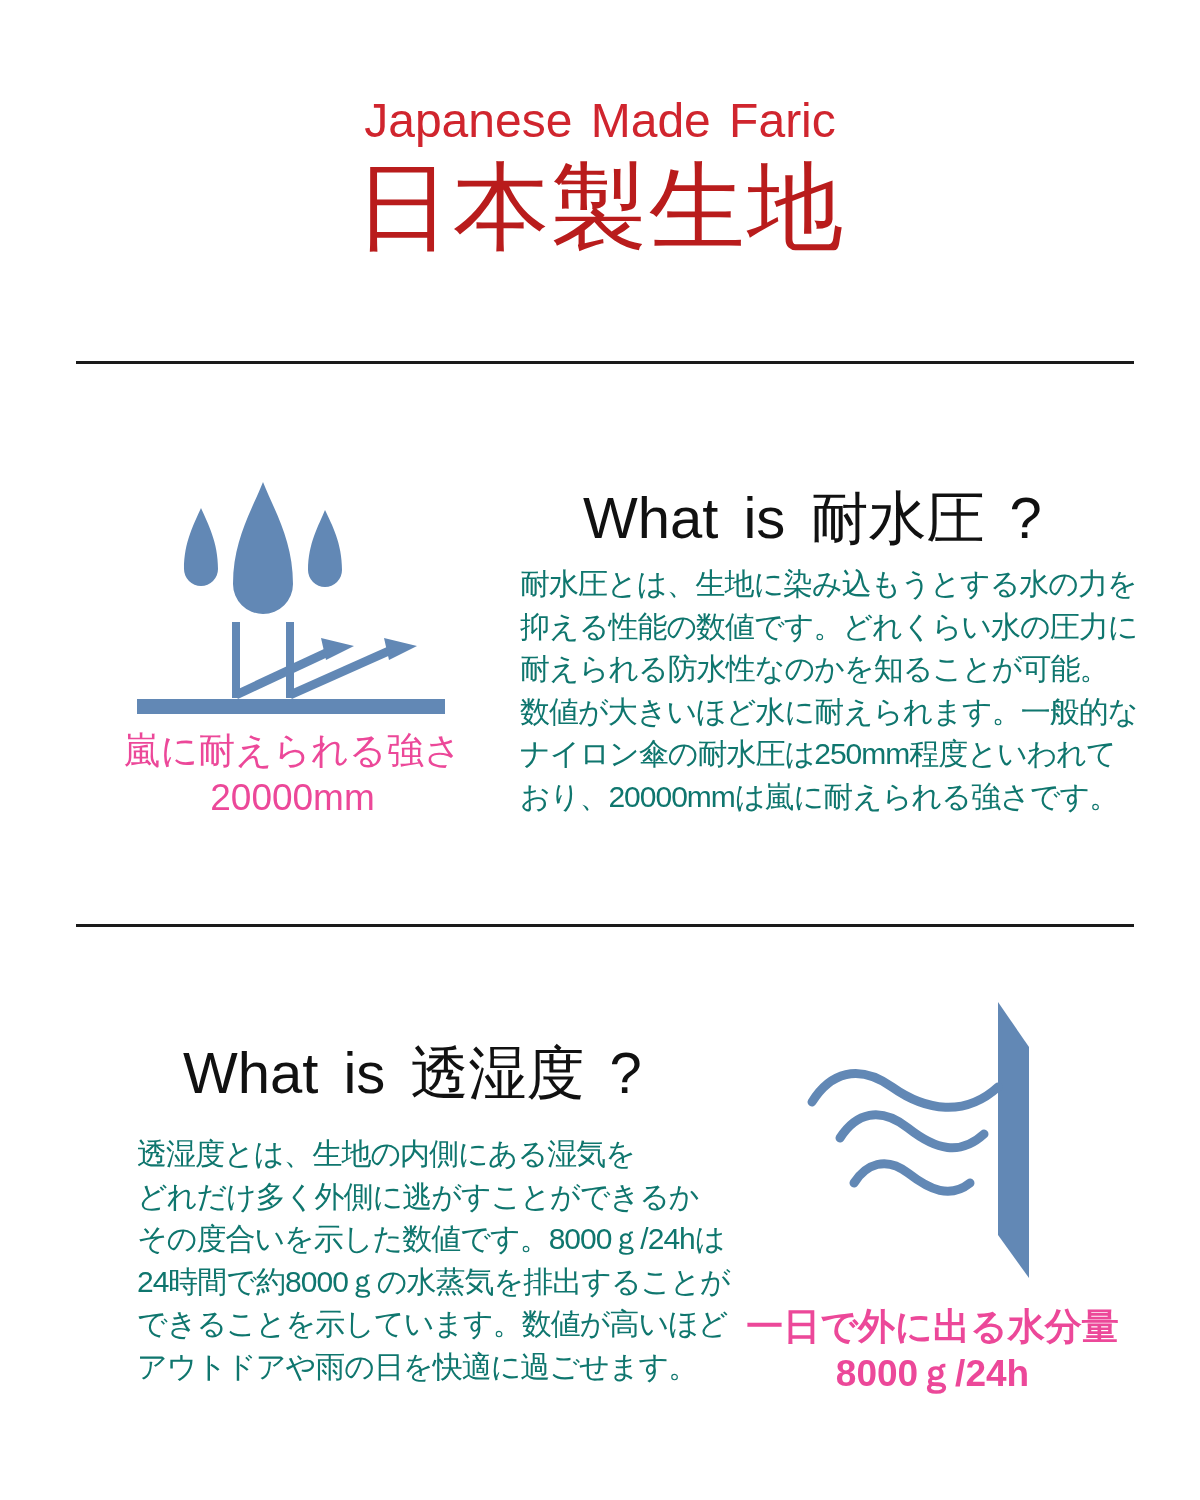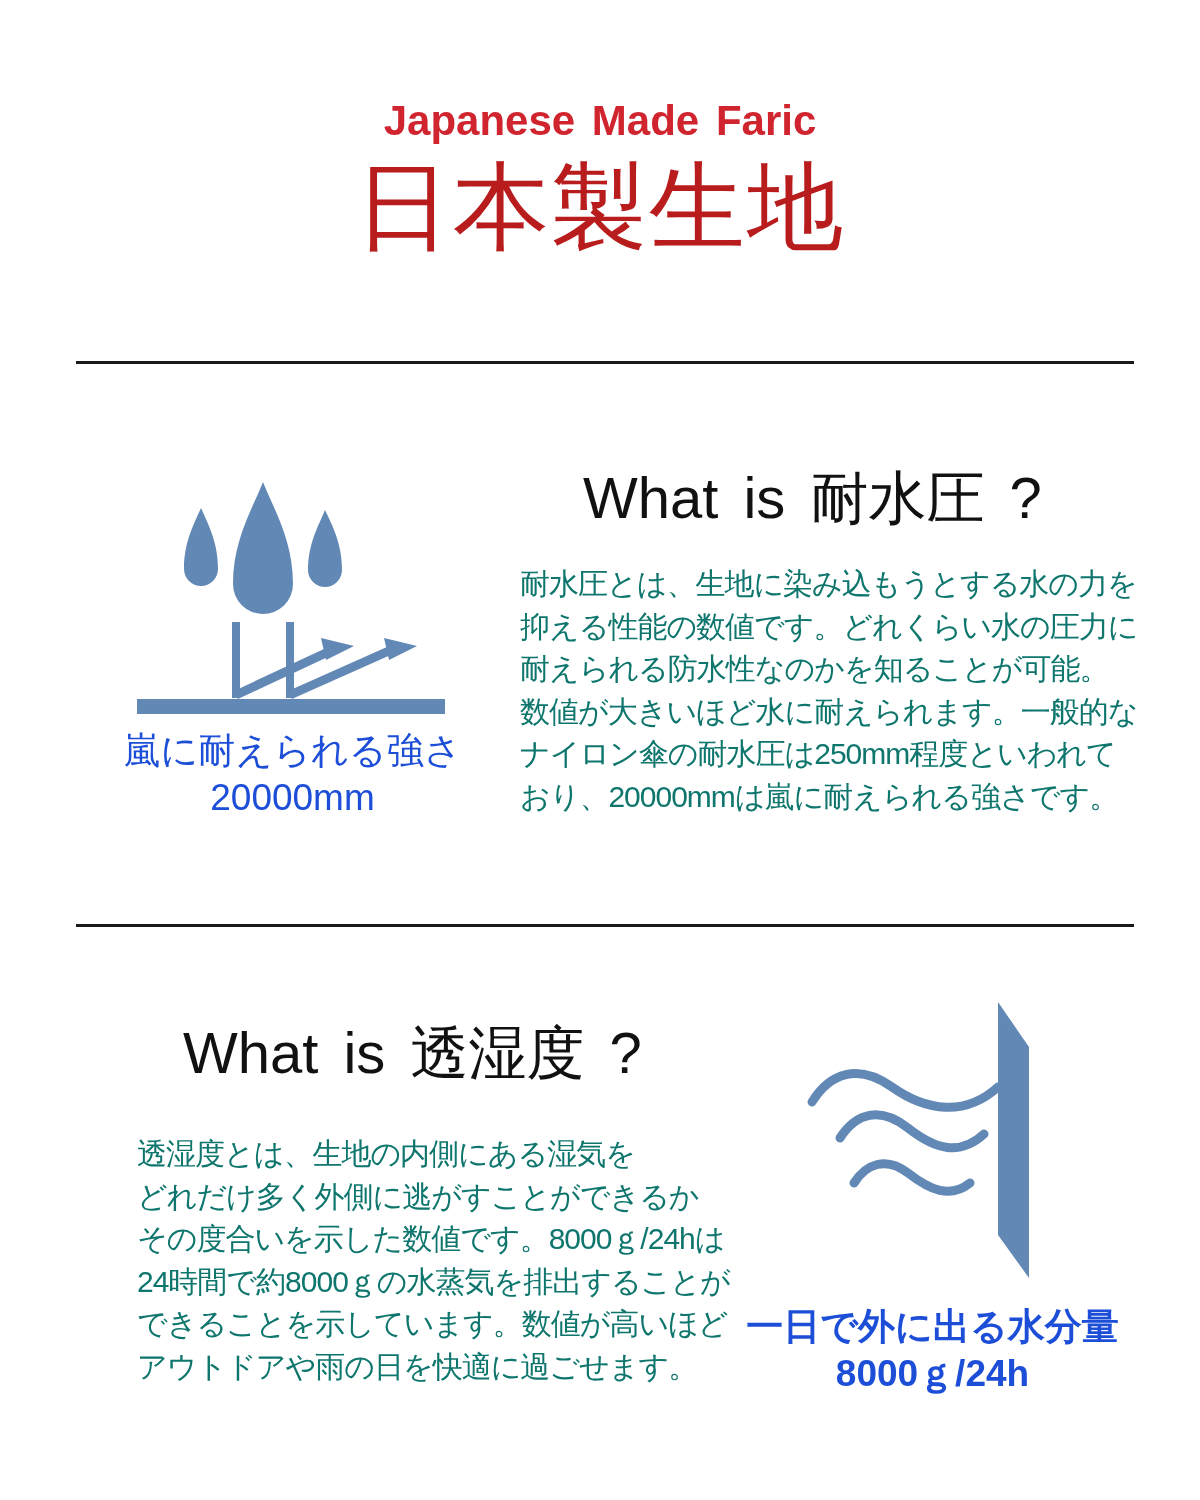--- a/index.html
+++ b/index.html
@@ -8,24 +8,23 @@
     width:1200px;
     height:1500px;
     background:#ffffff;
     overflow:hidden;
     font-family:"Liberation Sans","DejaVu Sans",sans-serif;
     color:#1c1c1c;
   }
   .title-en {
     position:absolute; top:98px; left:0; width:100%;
     text-align:center;
-    font-size:42px; line-height:46px;
+    font-size:48px; line-height:46px;
     color:#d0252e;
     word-spacing:5px;
-    font-weight:bold;
   }
   .title-ja {
     position:absolute; top:148px; left:0; width:100%;
     text-align:center;
     font-family:"DejaVu Serif","Liberation Serif",serif;
     font-size:96px; line-height:118px;
     letter-spacing:2px;
     color:#b91c1c;
   }
   .divider {
@@ -37,39 +36,40 @@
 
   .icon-drops   { position:absolute; left:135px; top:478px; }
   .icon-vapor   { position:absolute; left:800px; top:995px; }
 
   .section-heading {
     position:absolute;
     font-size:58px; line-height:62px;
     color:#111111;
     word-spacing:9px;
     white-space:nowrap;
+    margin-top:20px;
   }
   .h-water  { left:583px; top:467px; }
   .h-breath { left:183px; top:1022px; }
 
   .body-text {
     position:absolute;
     font-size:30px; line-height:42.5px;
     letter-spacing:-1px;
     color:#0f766e;
     white-space:nowrap;
   }
   .p-water  { left:520px; top:563px; }
   .p-breath { left:125px; top:1133px;margin-left:12px; }
 
   .icon-caption {
     position:absolute;
     text-align:center;
     font-size:37px; line-height:47px;
-    color:#1d4ed8;
+    color:#ec4899;
   }
   .cap-water  { left:95px;  top:727px;  width:395px; }
   .cap-breath { left:740px; top:1303px; width:385px;font-weight:bold; }
 </style>
 </head>
 <body>
 
 <div class="page">
 
   <div class="title-en">Japanese Made Faric</div>

